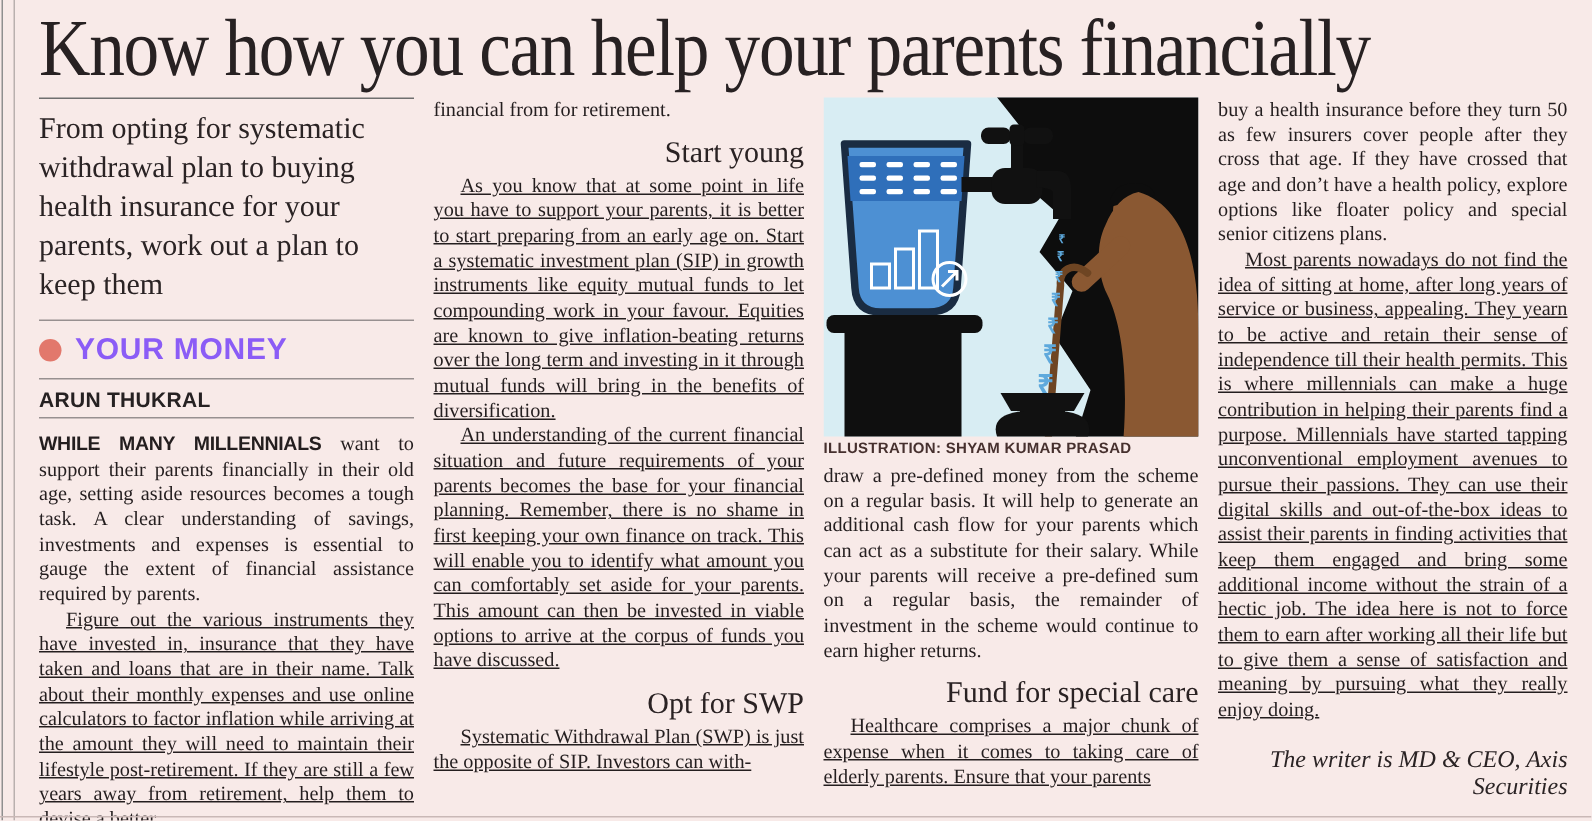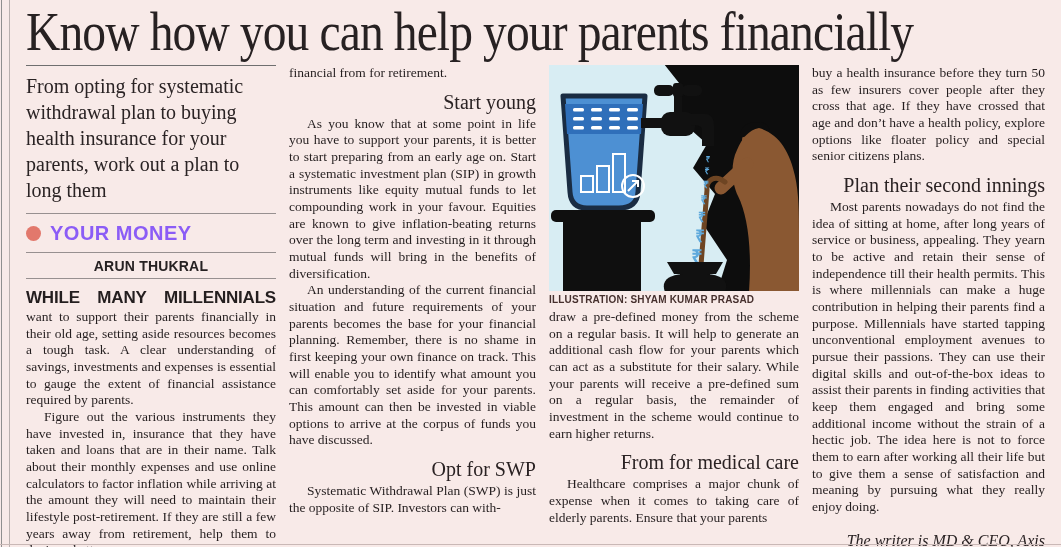--- a/index.html
+++ b/index.html
@@ -54,29 +54,28 @@
     letter-spacing: 0.5px;
     color: #8b5cf6;
   }
   .byline {
     font-family: "Liberation Sans", sans-serif;
     font-weight: bold;
     font-size: 14px;
     letter-spacing: 0.2px;
     color: #262122;
     padding: 5px 0 4px 0;
-    text-align: center;
   }
 
   p.body { font-size: 13.5px; line-height: 1.235; text-align: justify; }
-  p.indent { text-indent: 18px; }
+  p.indent { text-indent: 18px; text-decoration: underline; }
   .lead-in {
     font-family: "Liberation Sans", sans-serif;
     font-weight: bold;
-    font-size: 17px;
+    font-size: 13px;
     letter-spacing: -0.2px;
   }
   .first-body { margin-top: 9px; }
 
   h3.sub { font-size: 20px; font-weight: normal; color: #2a2223; margin: 9px 0 2px 0; text-align: right; }
 
   .illo-wrap { width: 100%; }
   .illo { display: block; width: 100%; height: 226px; }
   .illo-caption {
     font-family: "Liberation Sans", sans-serif;
@@ -103,21 +102,21 @@
 <div class="bottom-line"></div>
 
 <div class="page">
 
   <h1 class="headline">Know how you can help your parents financially</h1>
 
   <div class="cols">
 
     <div class="col">
       <div class="rule"></div>
-      <div class="standfirst">From opting for systematic withdrawal plan to buying health insurance for your parents, work out a plan to long them</div>
+      <div class="standfirst">From opting for systematic withdrawal plan to buying health insurance for your parents, work out a plan to keep them</div>
       <div class="rule-thin"></div>
       <div class="section-row">
         <span class="bullet"></span>
         <span class="section-label">YOUR MONEY</span>
       </div>
       <div class="rule-thin"></div>
       <div class="byline">ARUN THUKRAL</div>
       <div class="rule-thin"></div>
       <p class="body first-body"><span class="lead-in">WHILE MANY MILLENNIALS</span><span> want to support their parents financially in their old age, setting aside resources becomes a tough task. A clear understanding of savings, investments and expenses is essential to gauge the extent of financial assistance required by parents.</span></p>
       <p class="body indent">Figure out the various instruments they have invested in, insurance that they have taken and loans that are in their name. Talk about their monthly expenses and use online calculators to factor inflation while arriving at the amount they will need to maintain their lifestyle post-retirement. If they are still a few years away from retirement, help them to devise a better</p>
@@ -201,25 +200,24 @@
 
           <g fill="#111111">
             <path d="M118,198 L174,198 L167,210 L125,210 Z"></path>
             <rect x="131" y="206" width="30" height="8"></rect>
             <path d="M116,228 Q110,212 134,210 L158,210 Q182,212 176,228 Z"></path>
           </g>
         </svg>
       </div>
       <div class="illo-caption">ILLUSTRATION: SHYAM KUMAR PRASAD</div>
       <p class="body">draw a pre-defined money from the scheme on a regular basis. It will help to generate an additional cash flow for your parents which can act as a substitute for their salary. While your parents will receive a pre-defined sum on a regular basis, the remainder of investment in the scheme would continue to earn higher returns.</p>
-      <h3 class="sub">From for medical care</h3>
+      <h3 class="sub">Fund for special care</h3>
       <p class="body indent">Healthcare comprises a major chunk of expense when it comes to taking care of elderly parents. Ensure that your parents</p>
     </div>
 
     <div class="col">
       <p class="body">buy a health insurance before they turn 50 as few insurers cover people after they cross that age. If they have crossed that age and don’t have a health policy, explore options like floater policy and special senior citizens plans.</p>
-      <h3 class="sub">Plan their second innings</h3>
       <p class="body indent">Most parents nowadays do not find the idea of sitting at home, after long years of service or business, appealing. They yearn to be active and retain their sense of independence till their health permits. This is where millennials can make a huge contribution in helping their parents find a purpose. Millennials have started tapping unconventional employment avenues to pursue their passions. They can use their digital skills and out-of-the-box ideas to assist their parents in finding activities that keep them engaged and bring some additional income without the strain of a hectic job. The idea here is not to force them to earn after working all their life but to give them a sense of satisfaction and meaning by pursuing what they really enjoy doing.</p>
       <div class="credit">The writer is MD &amp; CEO, Axis Securities</div>
     </div>
 
   </div>
 </div>
 
 </body></html>

